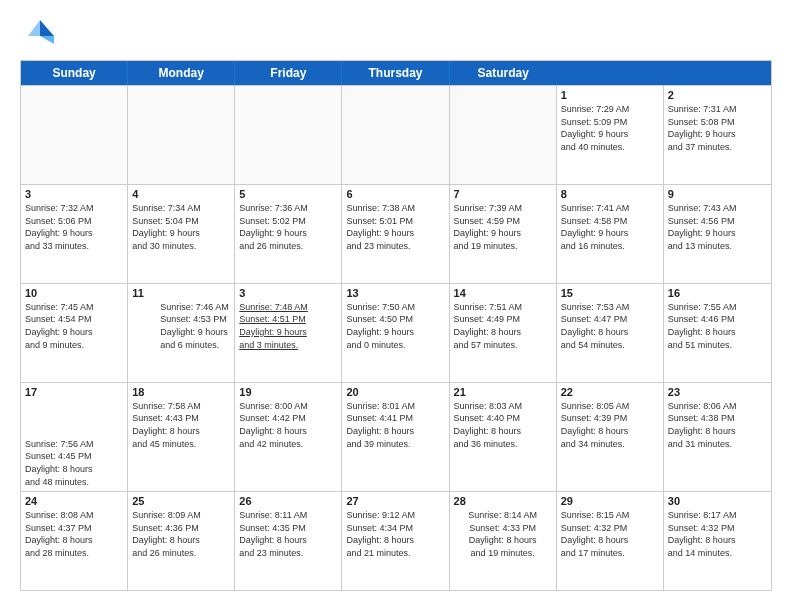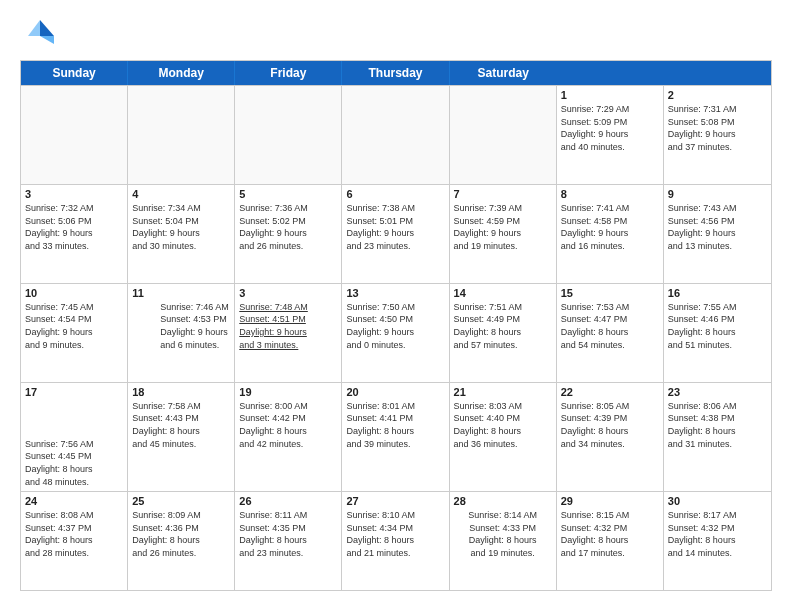--- a/index.html
+++ b/index.html
@@ -327,21 +327,21 @@
           </div>
           <div class="cal-cell">
             <div class="day-num">26</div>
             <div class="day-info" style="white-space: pre-line;">Sunrise: 8:11 AM
 Sunset: 4:35 PM
 Daylight: 8 hours
 and 23 minutes.</div>
           </div>
           <div class="cal-cell">
             <div class="day-num">27</div>
-            <div class="day-info" style="white-space: pre-line;">Sunrise: 8:10 AM
+            <div class="day-info" style="white-space: pre-line;">Sunrise: 9:12 AM
 Sunset: 4:34 PM
 Daylight: 8 hours
 and 21 minutes.</div>
           </div>
           <div class="cal-cell">
             <div class="day-num">28</div>
             <div class="day-info" style="white-space: pre-line; text-align: center;">Sunrise: 8:14 AM
 Sunset: 4:33 PM
 Daylight: 8 hours
 and 19 minutes.</div>

